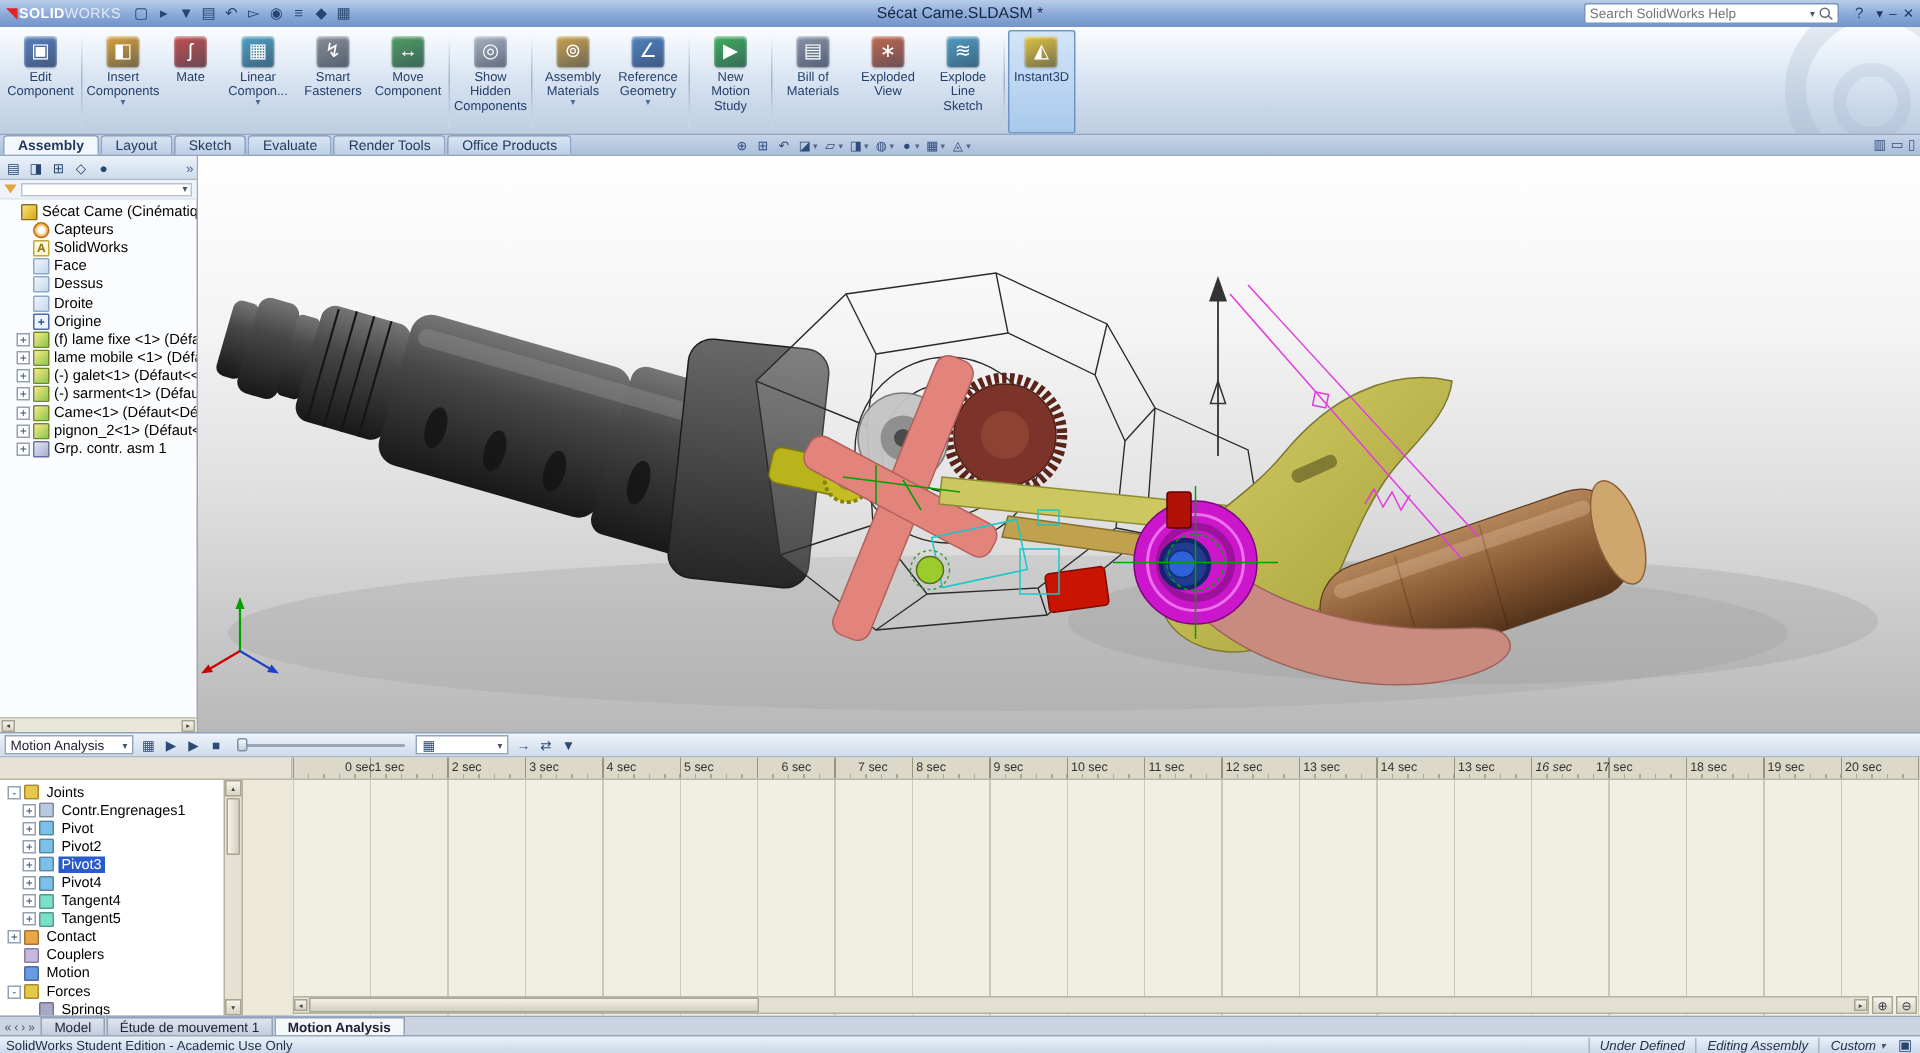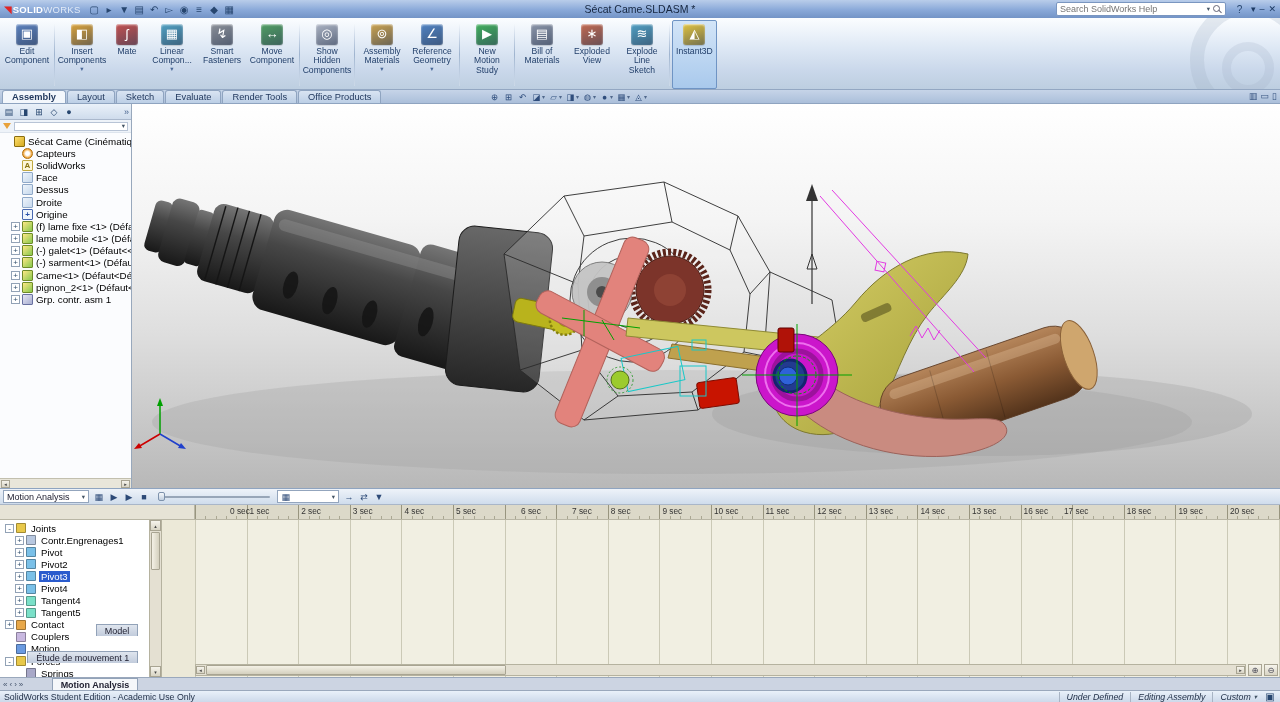--- a/index.html
+++ b/index.html
@@ -563,21 +563,21 @@
         <div class="tick" style="left: 326px;">6 sec</div>
         <div class="tick" style="left: 377px;">7 sec</div>
         <div class="tick" style="left: 415.8px;">8 sec</div>
         <div class="tick" style="left: 467.4px;">9 sec</div>
         <div class="tick" style="left: 519px;">10 sec</div>
         <div class="tick" style="left: 570.6px;">11 sec</div>
         <div class="tick" style="left: 622.2px;">12 sec</div>
         <div class="tick" style="left: 673.8px;">13 sec</div>
         <div class="tick" style="left: 725.4px;">14 sec</div>
         <div class="tick" style="left: 777px;">13 sec</div>
-        <div class="tick" style="left: 828.6px;">16 sec</div>
+        <div class="tick" style="left: 828.6px; font-style: italic;">16 sec</div>
         <div class="tick" style="left: 869px;">17 sec</div>
         <div class="tick" style="left: 931.8px;">18 sec</div>
         <div class="tick" style="left: 983.4px;">19 sec</div>
         <div class="tick" style="left: 1035px;">20 sec</div>
       </div>
   </div>
 
   <div class="marea">
     <div class="mleft">
       <div class="mtree" id="motionTree">
@@ -679,21 +679,21 @@
     </div>
   </div>
 
   <div class="btabs">
     <span class="bnav" id="tabNav">
         <span>«</span>
         <span>‹</span>
         <span>›</span>
         <span>»</span>
       </span>
-    <span id="bottomTabs" style="display:flex;gap:15px;align-items:flex-end;flex-direction:column;">
+    <span id="bottomTabs" style="display:flex;gap:1px;align-items:flex-end;">
         <span class="btab">Model</span>
         <span class="btab">Étude de mouvement 1</span>
         <span class="btab active">Motion Analysis</span>
       </span>
   </div>
 
   <div class="status">
     <span>SolidWorks Student Edition - Academic Use Only</span>
     <span class="right">
       <span class="seg">Under Defined</span>

